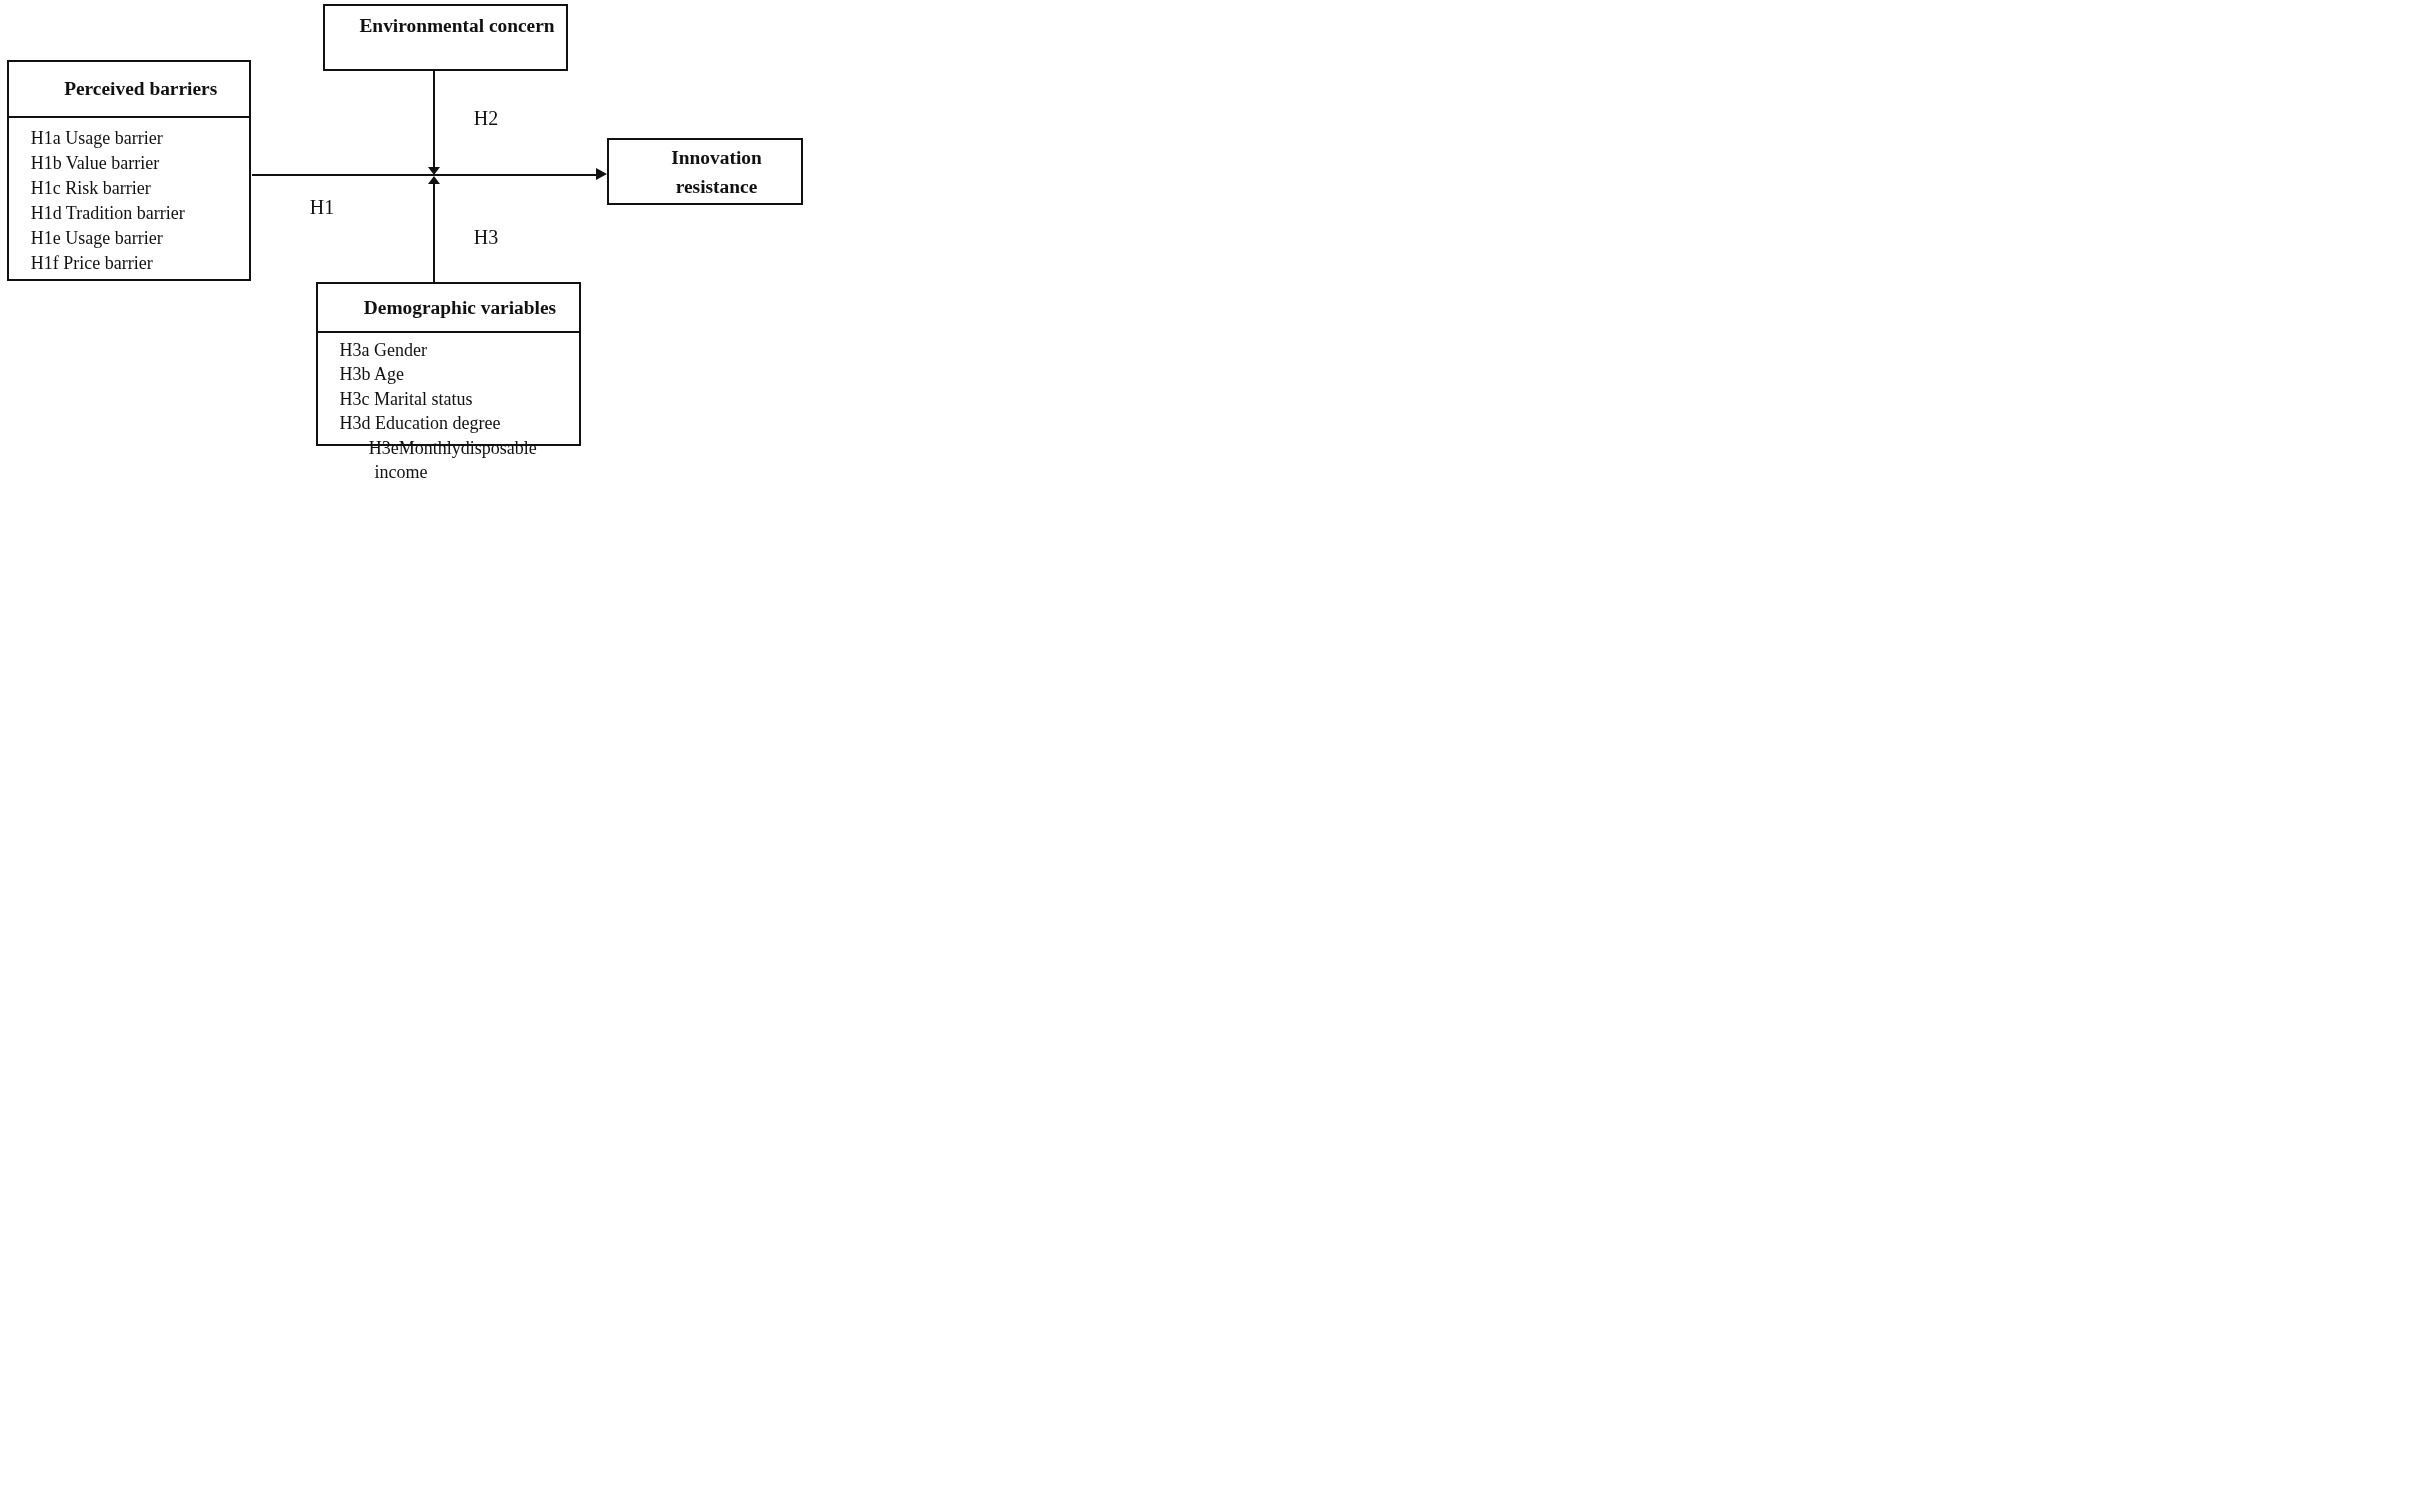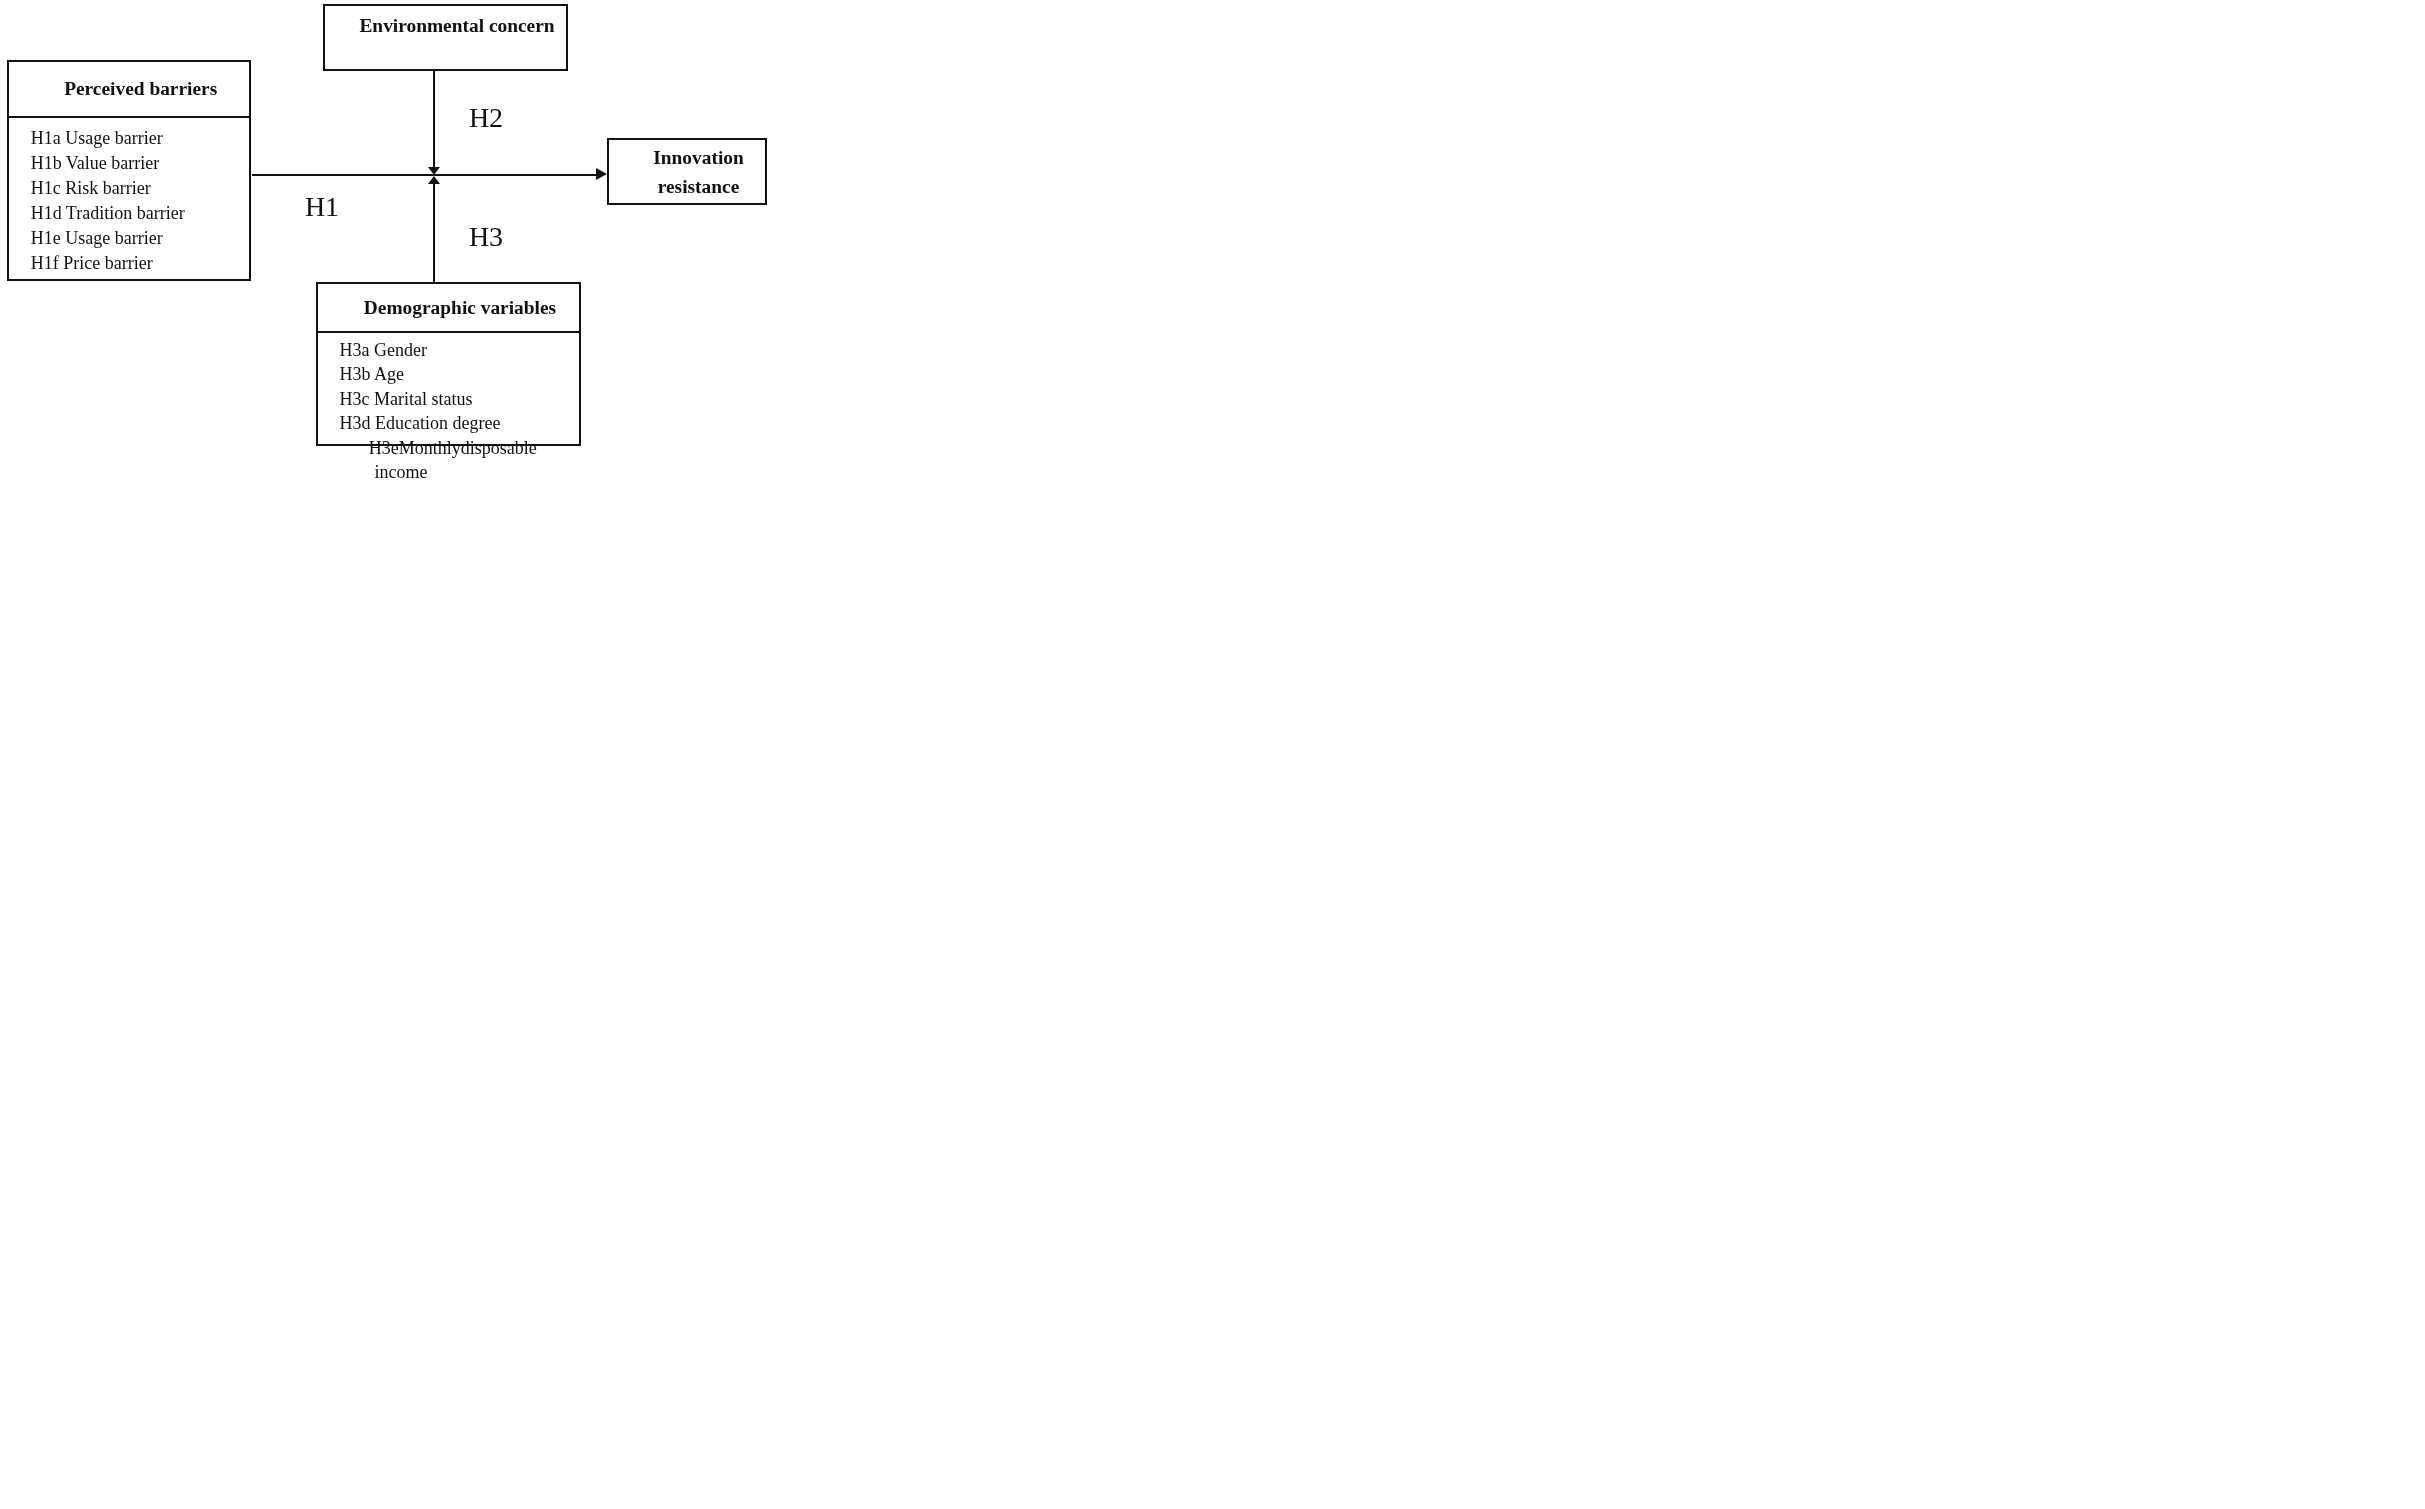--- a/index.html
+++ b/index.html
@@ -30,21 +30,21 @@
     border-bottom: 2.2px solid #111111;
   }
   
   .perceived { left: 7.2px; top: 60px; width: 244px; height: 221px; }
   .perceived .split-header { height: 54px; justify-content: center; }
   .perceived .box-items { padding: 8px 7.2px 0 21.5px; font-size: 18px; line-height: 25px; }
   
   .env { left: 323px; top: 3.6px; width: 245px; height: 67px; padding-top: 9.3px; }
   
   .innovation {
-    left: 607px; top: 138px; width: 160px; height: 67px;
+    left: 607px; top: 138px; width: 196px; height: 67px;
     display: flex; align-items: center; justify-content: center;
   }
   .innovation .box-title { line-height: 29px; }
   
   .demographic { left: 316px; top: 282px; width: 265px; height: 164px; }
   .demographic .split-header { height: 47px; border-bottom-width: 2.9px; }
   .demographic .box-items { padding: 5px 13px 0 21.5px; font-size: 18px; line-height: 24.4px; }
   .justified-row { display: flex; justify-content: center; }
   .wrap-line { margin-left: 35px; }
   
@@ -64,21 +64,21 @@
     border-top: 8px solid #111111;
   }
   .head-up {
     left: 428px; top: 176px;
     border-left: 6.5px solid transparent; border-right: 6.5px solid transparent;
     border-bottom: 8px solid #111111;
   }
   
   .hlabel {
     position: absolute;
-    font-size: 28px;
+    font-size: 20px;
     transform: translate(-50%, -50%);
     white-space: nowrap;
   }
   .h1-label { left: 322px; top: 207px; }
   .h2-label { left: 486px; top: 118px; }
   .h3-label { left: 486px; top: 237px; }
 </style>
 </head>
 <body>
 

